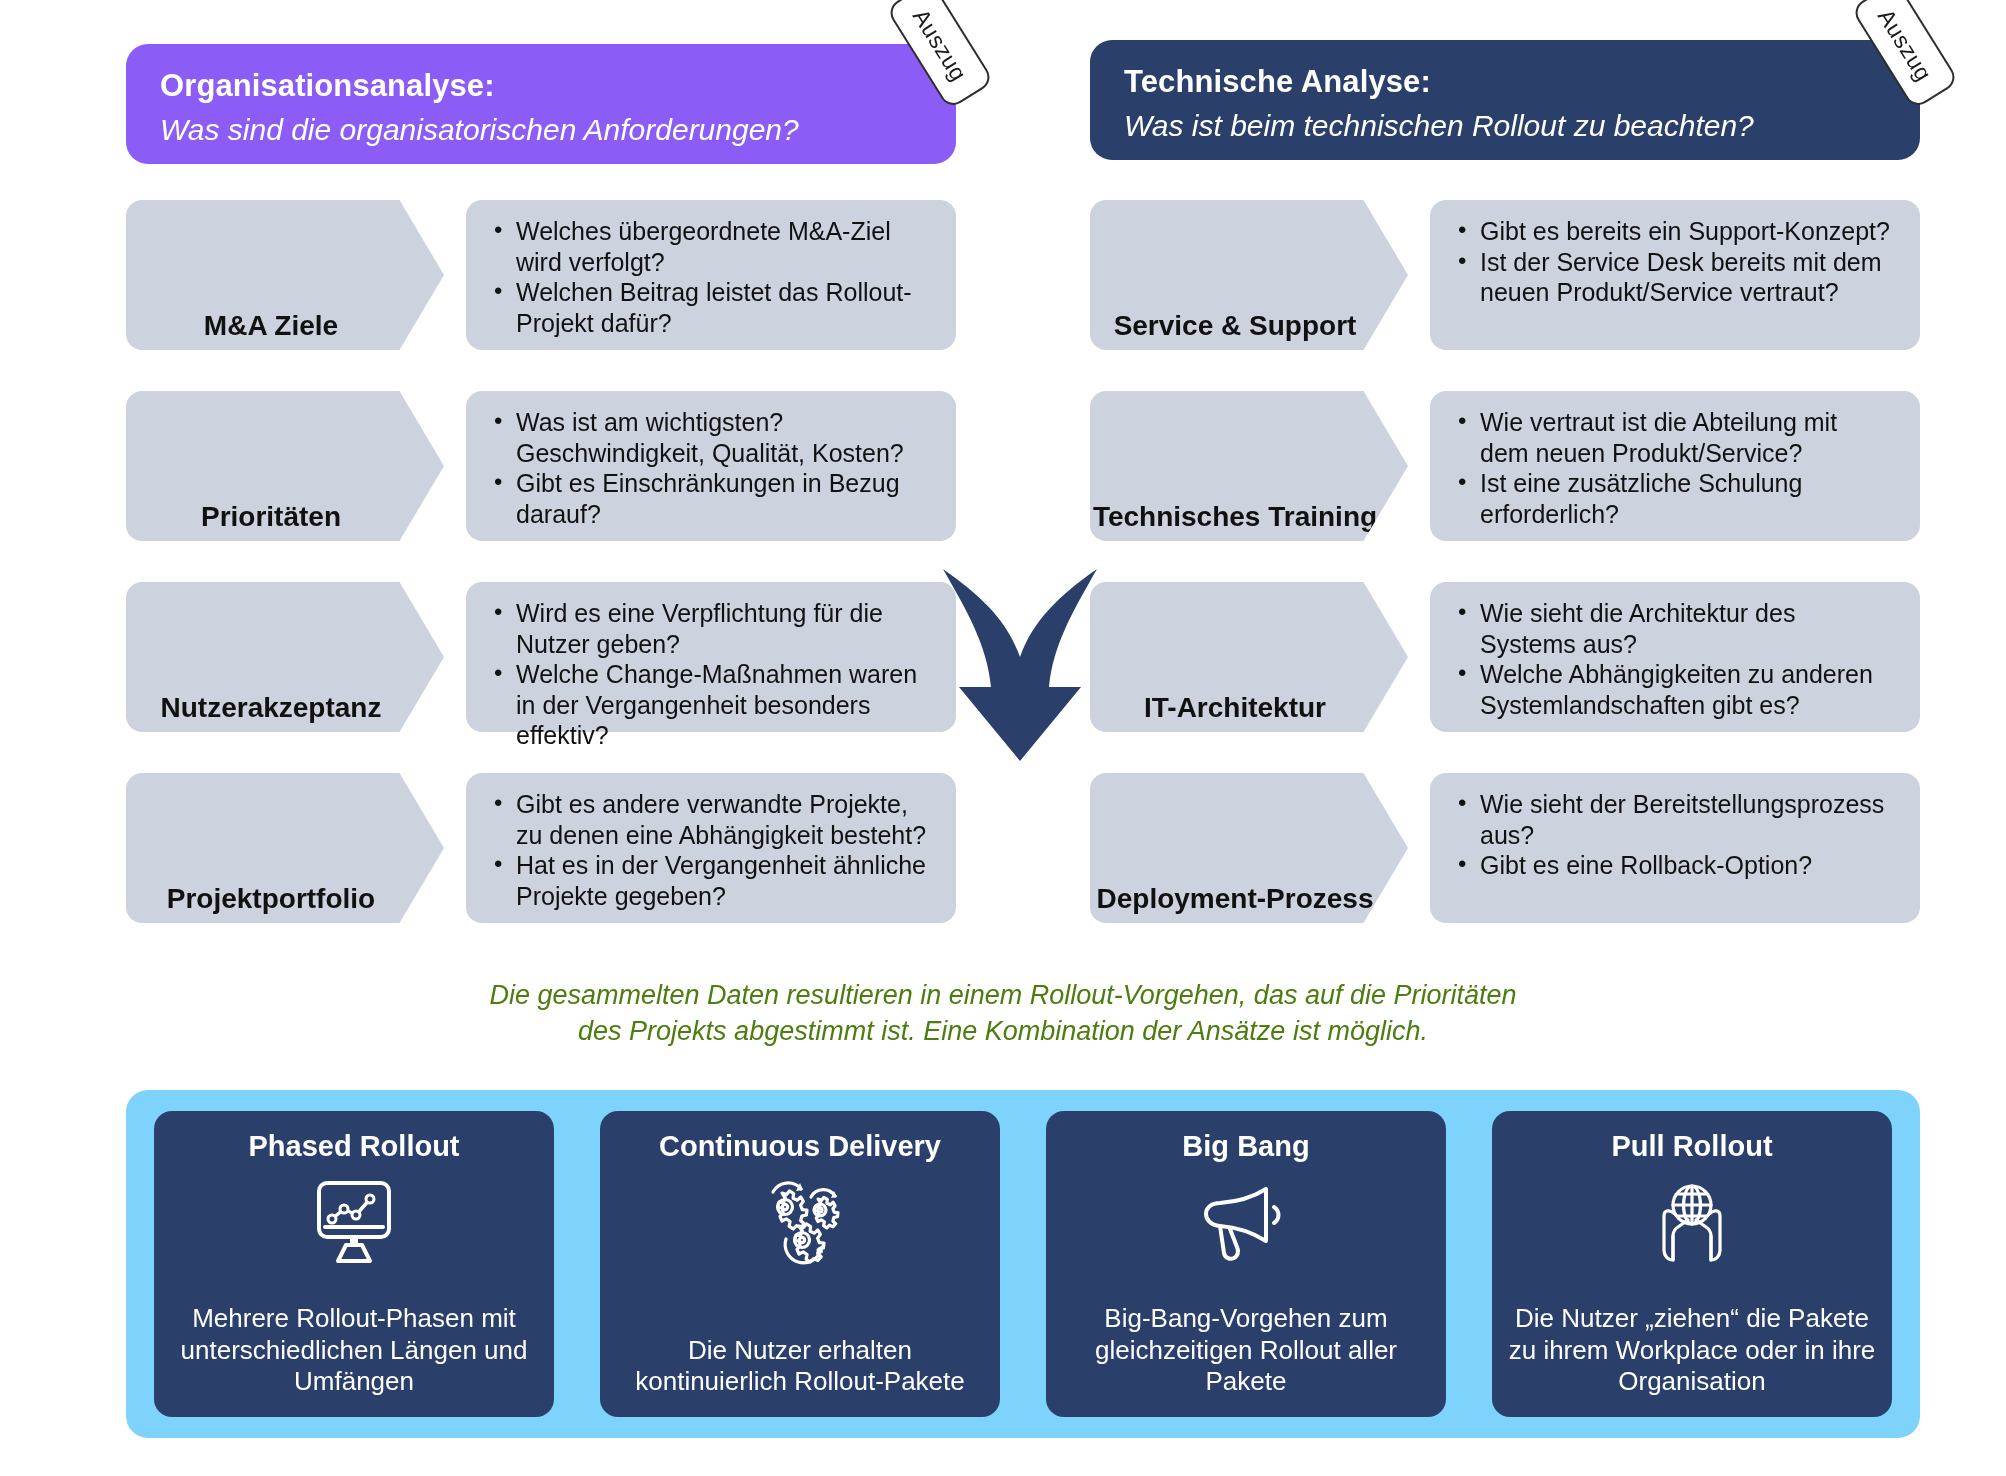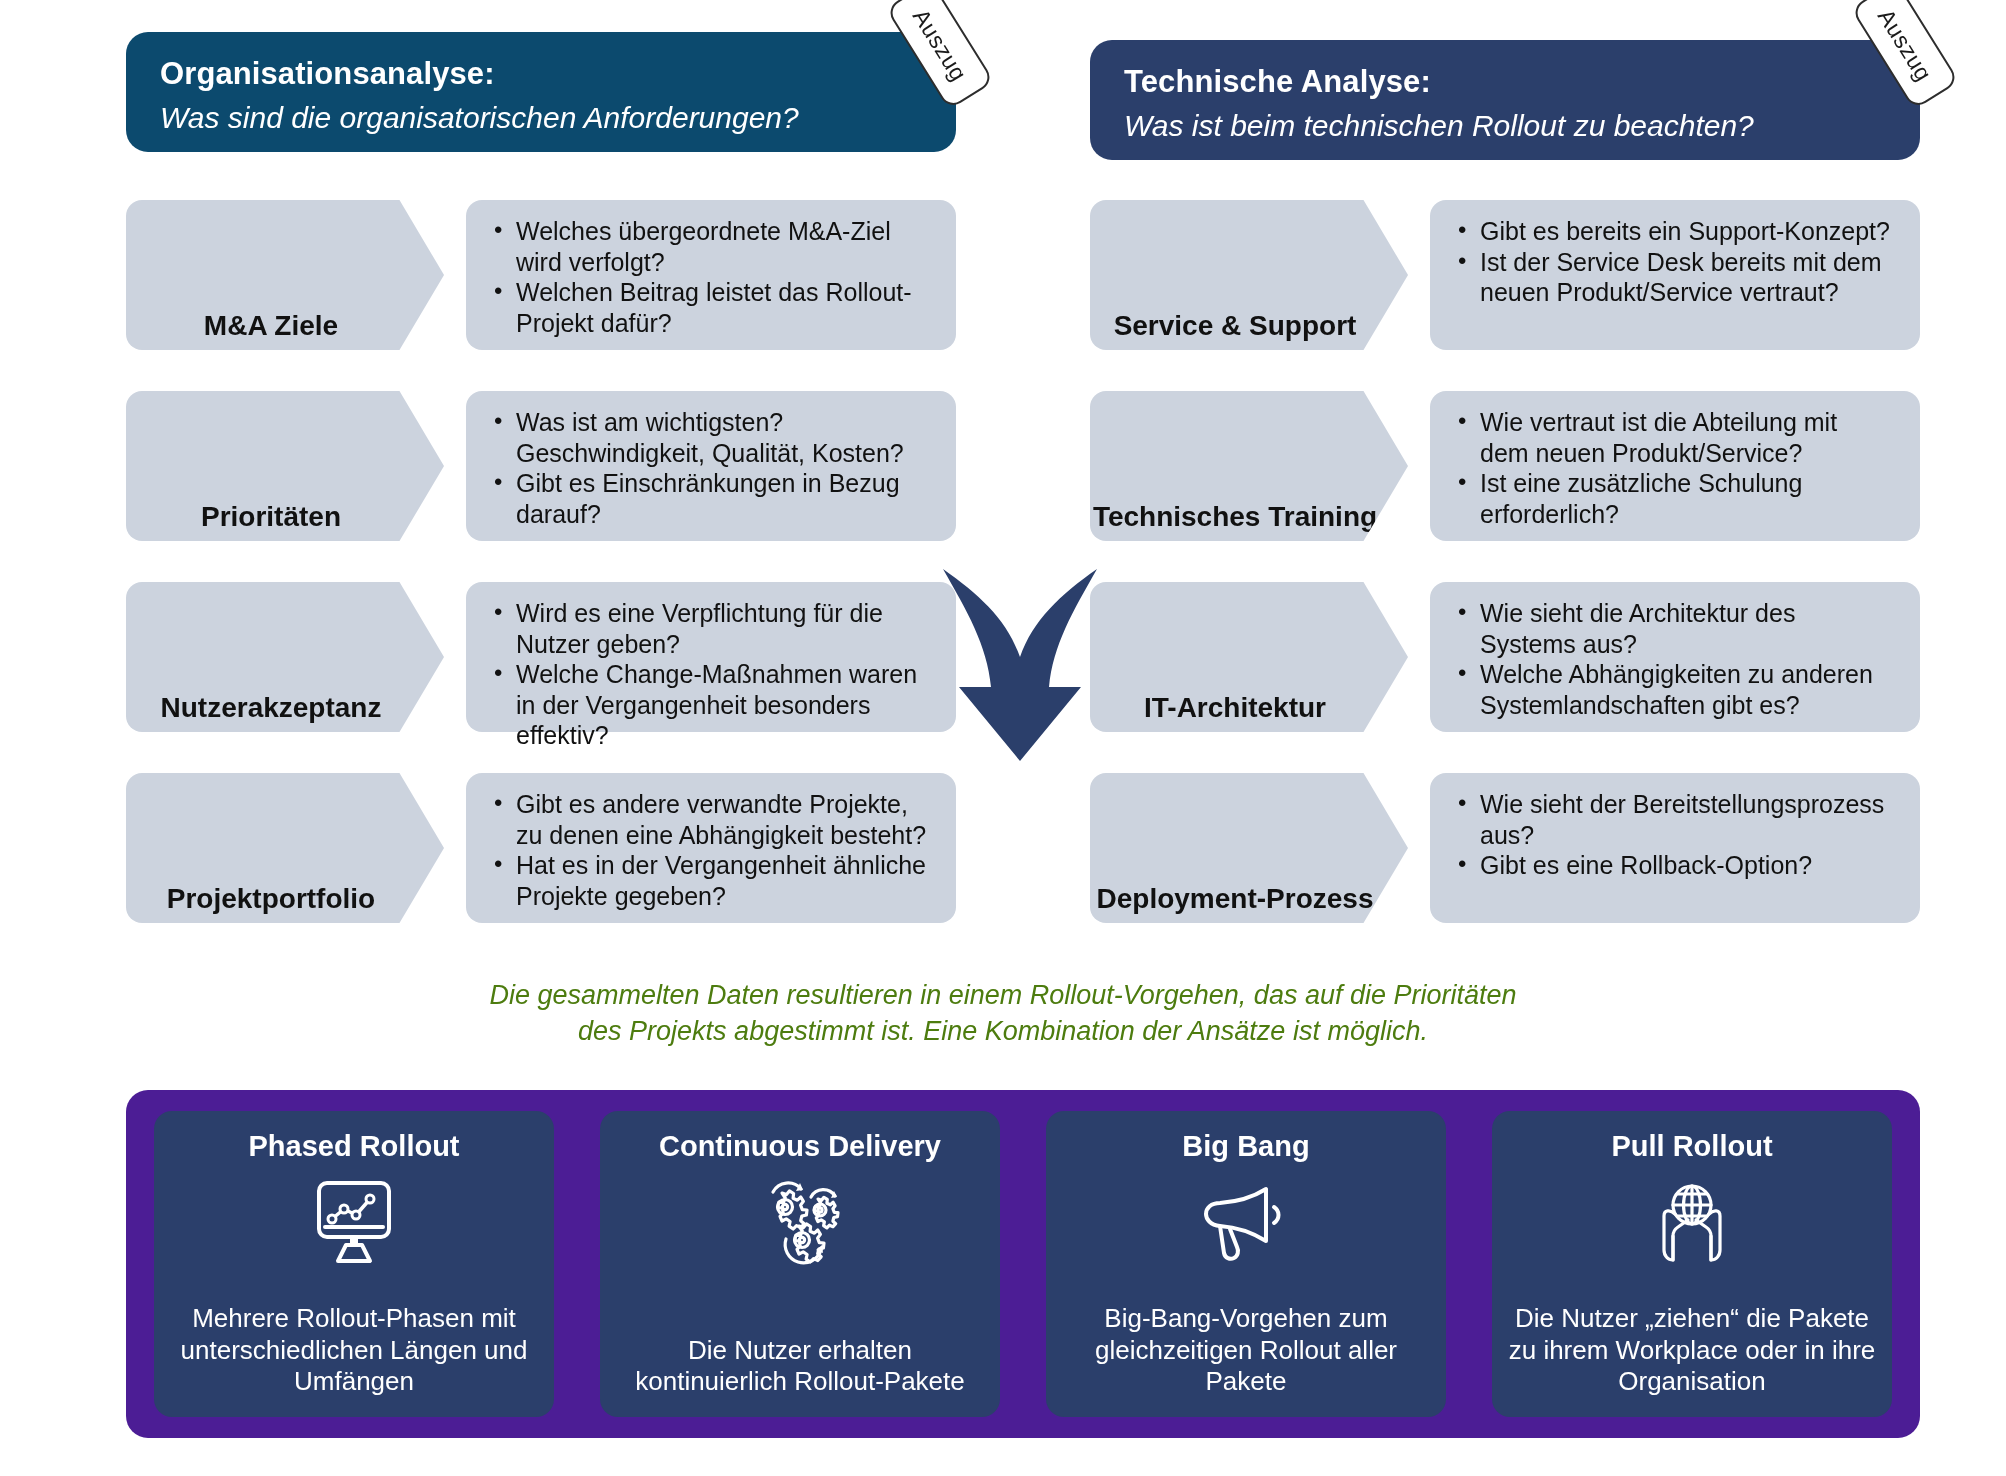--- a/index.html
+++ b/index.html
@@ -20,21 +20,21 @@
   }
 
   
   .col-header {
     position: absolute;
     height: 120px;
     border-radius: 22px;
     padding: 22px 34px 0 34px;
     color: #ffffff;
   }
-  .col-header.left  { left: 126px;  top: 32px; width: 830px; background: #0c4a6e; }
+  .col-header.left  { left: 126px;  top: 44px; width: 830px; background: #8b5cf6; }
   .col-header.right { left: 1090px; top: 40px; width: 830px; background: #2b3f6b; }
 
   .col-header .line1 {
     font-size: 31px;
     font-weight: bold;
     letter-spacing: .1px;
     line-height: 1.28;
     white-space: nowrap;
   }
   .col-header .line2 {
@@ -135,21 +135,21 @@
     color: #4d7c0f;
   }
 
   
   #bottom-panel {
     position: absolute;
     left: 126px;
     top: 1090px;
     width: 1794px;
     height: 348px;
-    background: #4c1d95;
+    background: #7dd3fc;
     border-radius: 22px;
     display: flex;
     align-items: center;
     justify-content: space-between;
     padding: 0 28px;
   }
 
   .method-card {
     width: 400px;
     height: 306px;

